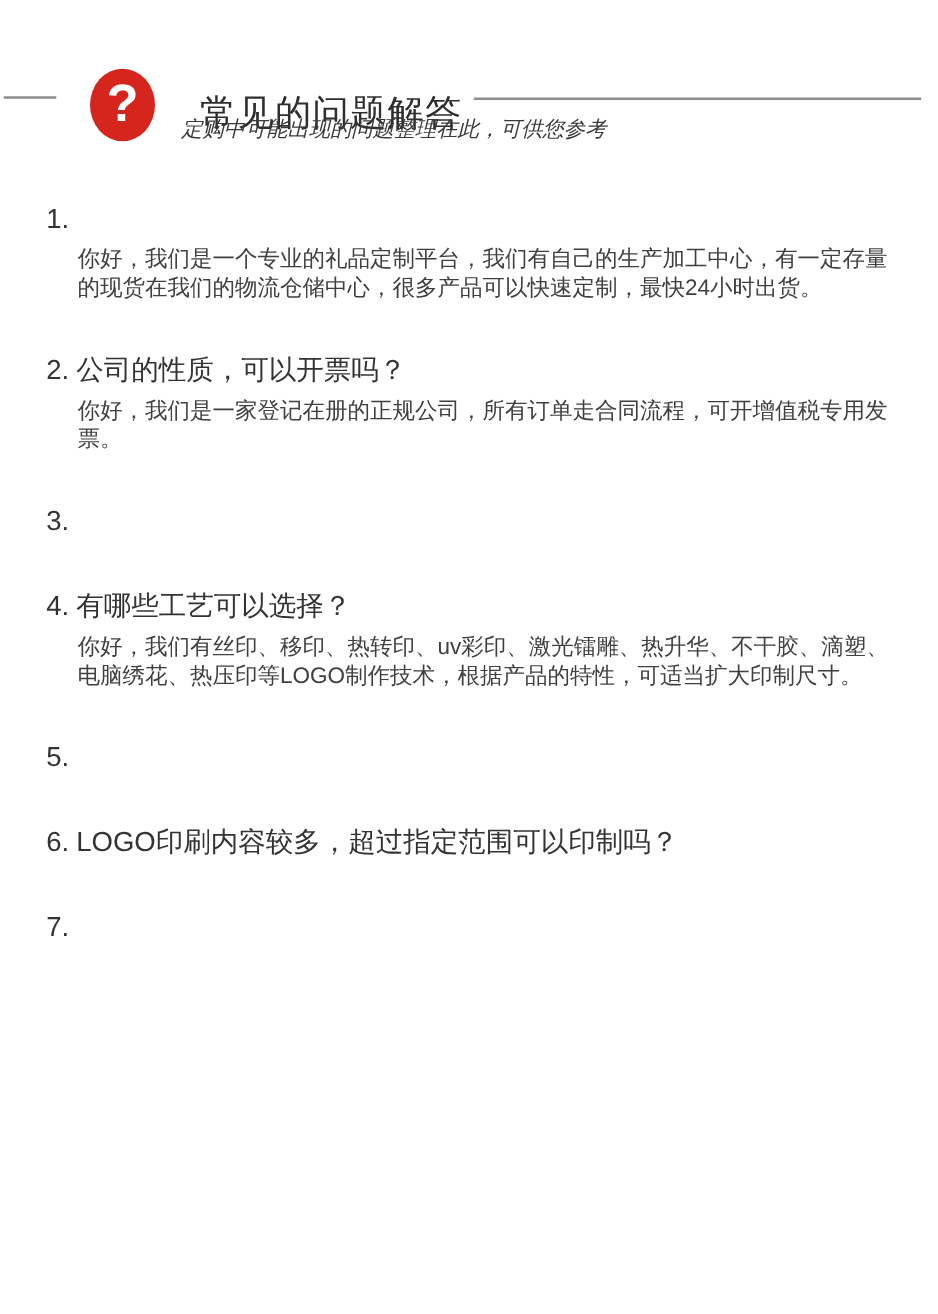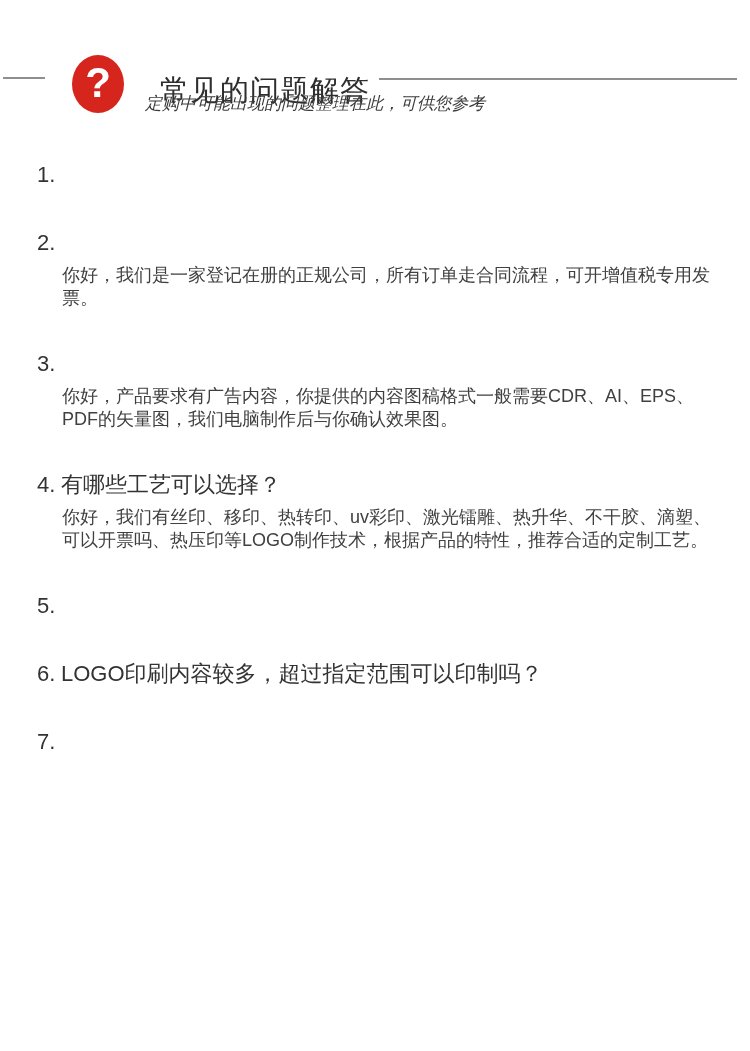--- a/index.html
+++ b/index.html
@@ -61,45 +61,46 @@
 </div>
 
 <h1 id="title">常见的问题解答</h1>
 <div id="subtitle">定购中可能出现的问题整理在此，可供您参考</div>
 
 <div id="faq">
   <section class="item">
     <h2 class="q">
       <span class="num">1.</span>
     </h2>
+    <p class="a">你好，我们是一个专业的礼品定制平台，我们有自己的生产加工中心，有一定存量
+的现货在我们的物流仓储中心，很多产品可以快速定制，最快24小时出货。</p>
   </section>
 
   <section class="item">
     <h2 class="q">
       <span class="num">2.</span>
+      <span class="qt">公司的性质，可以开票吗？</span>
     </h2>
     <p class="a">你好，我们是一家登记在册的正规公司，所有订单走合同流程，可开增值税专用发
 票。</p>
   </section>
 
   <section class="item">
     <h2 class="q">
       <span class="num">3.</span>
     </h2>
-    <p class="a">你好，产品要求有广告内容，你提供的内容图稿格式一般需要CDR、AI、EPS、
-PDF的矢量图，我们电脑制作后与你确认效果图。</p>
   </section>
 
   <section class="item">
     <h2 class="q">
       <span class="num">4.</span>
       <span class="qt">有哪些工艺可以选择？</span>
     </h2>
     <p class="a">你好，我们有丝印、移印、热转印、uv彩印、激光镭雕、热升华、不干胶、滴塑、
-可以开票吗、热压印等LOGO制作技术，根据产品的特性，推荐合适的定制工艺。</p>
+电脑绣花、热压印等LOGO制作技术，根据产品的特性，可适当扩大印制尺寸。</p>
   </section>
 
   <section class="item">
     <h2 class="q">
       <span class="num">5.</span>
     </h2>
   </section>
 
   <section class="item">
     <h2 class="q">

